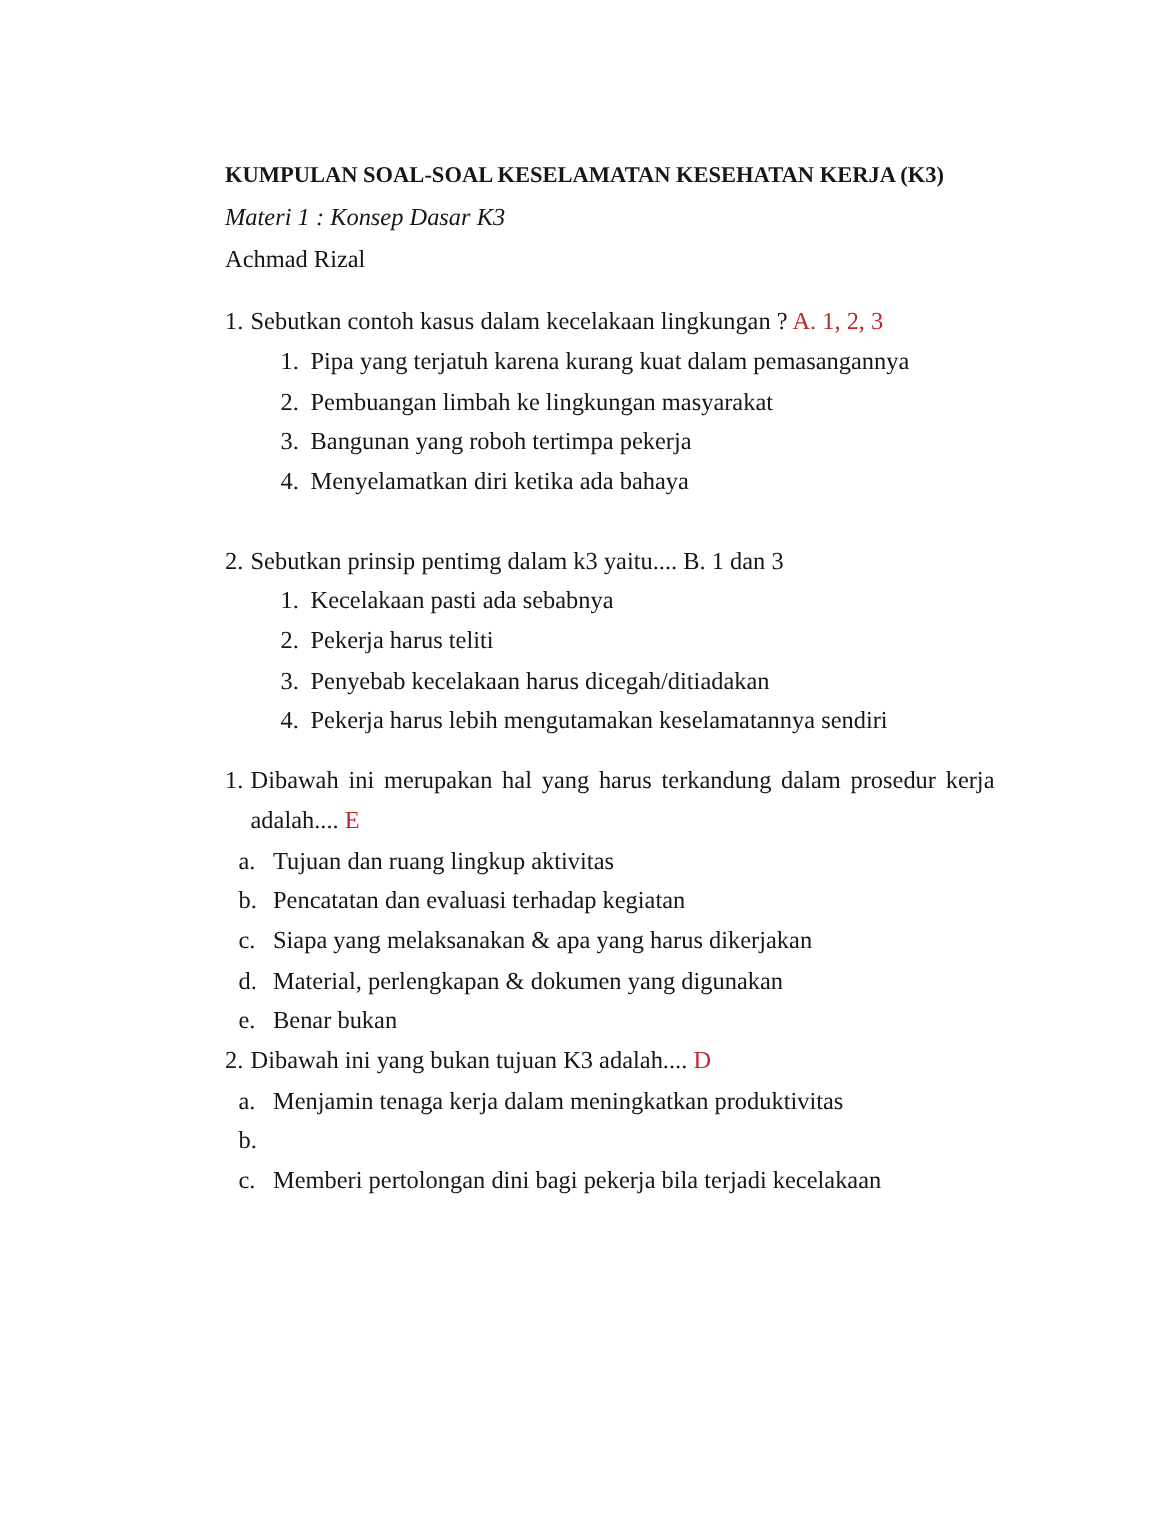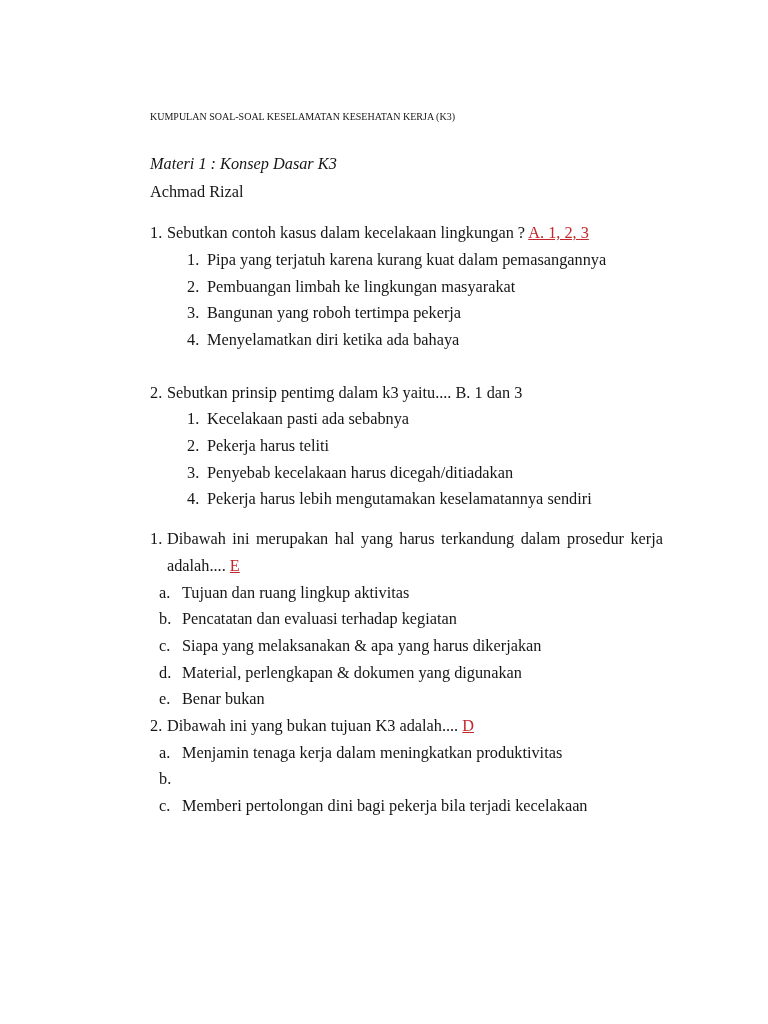--- a/index.html
+++ b/index.html
@@ -15,47 +15,47 @@
     overflow: hidden;
     position: relative;
   }
   .content {
     position: absolute;
     left: 150px;
     top: 104px;
     width: 513px;
   }
   .doc-title {
-    font-weight: normal;
-    font-size: 10px;
+    font-weight: bold;
+    font-size: 15px;
     white-space: nowrap;
   }
   .doc-subtitle {
     font-style: italic;
-    margin-top: 20px;
+    margin-top: 1px;
   }
   .author-1 { margin-top: 2px; }
   .author-2 { margin-top: 14px; }
 
   .q { display: flex; }
   .q > .m { flex: 0 0 17px; }
   .q > .t { flex: 1 1 auto; min-width: 0; }
 
   .opts-num { margin-left: 37px; }
   .opts-num .opt > .m { flex: 0 0 20px; }
   .opts-letter { margin-left: 9px; }
   .opts-letter .opt > .m { flex: 0 0 23px; }
   .opt { display: flex; }
   .opt > .t { flex: 1 1 auto; min-width: 0; }
 
   .jline {
     text-align: justify;
     text-align-last: justify;
   }
-  .ans { color: var(--answer-red, #c2272d); text-decoration: underline; }
+  .ans { color: var(--answer-red, #c2272d); }
 
   .mt-q1s1 { margin-top: 14px; }
   .mt-q2s1 { margin-top: 26px; }
   .mt-q1s2 { margin-top: 13px; }
 </style>
 </head>
 <body>
 
 <div class="content">
 

